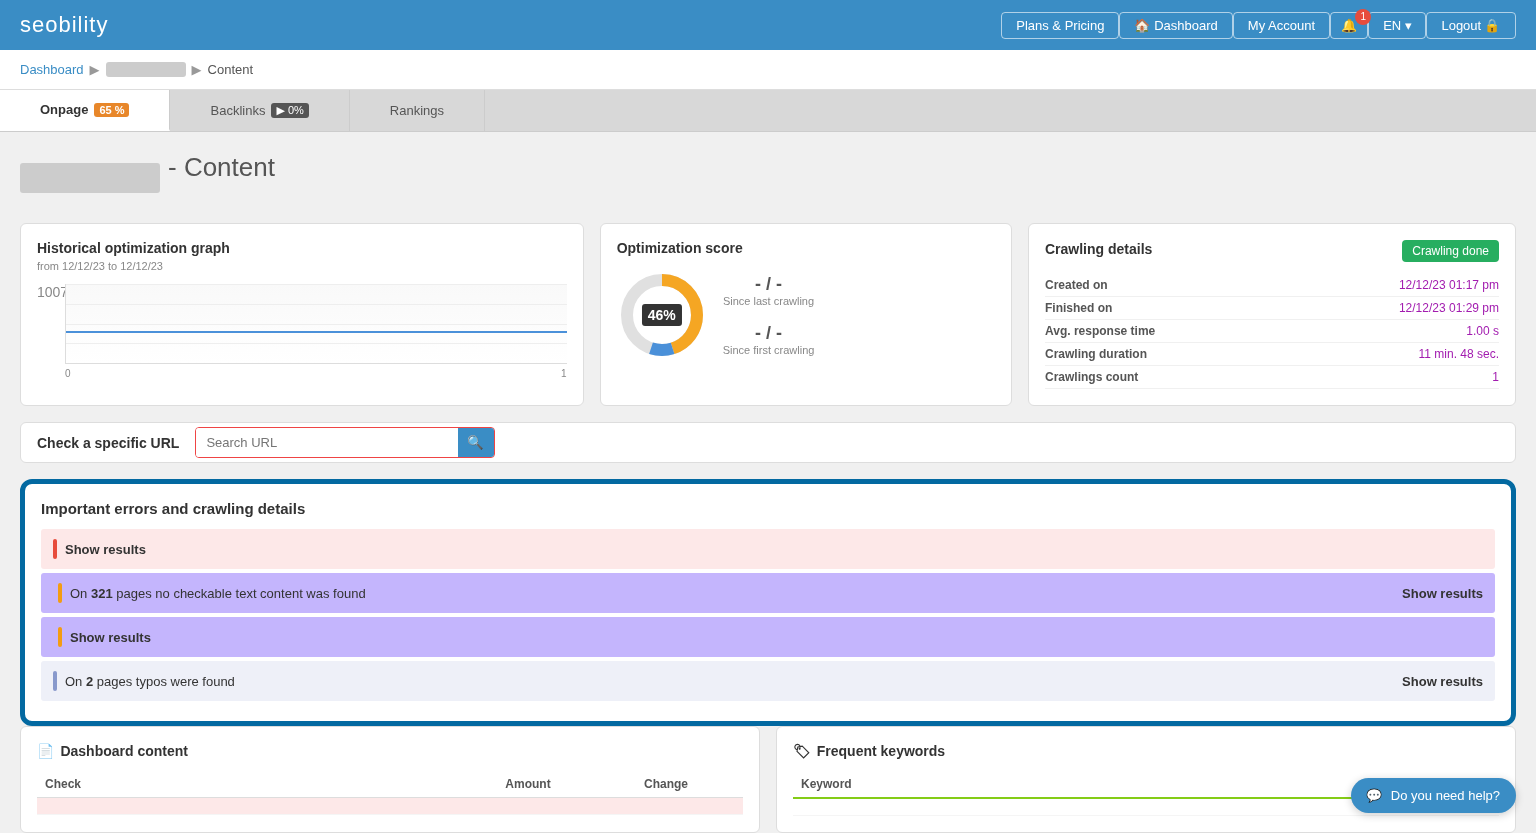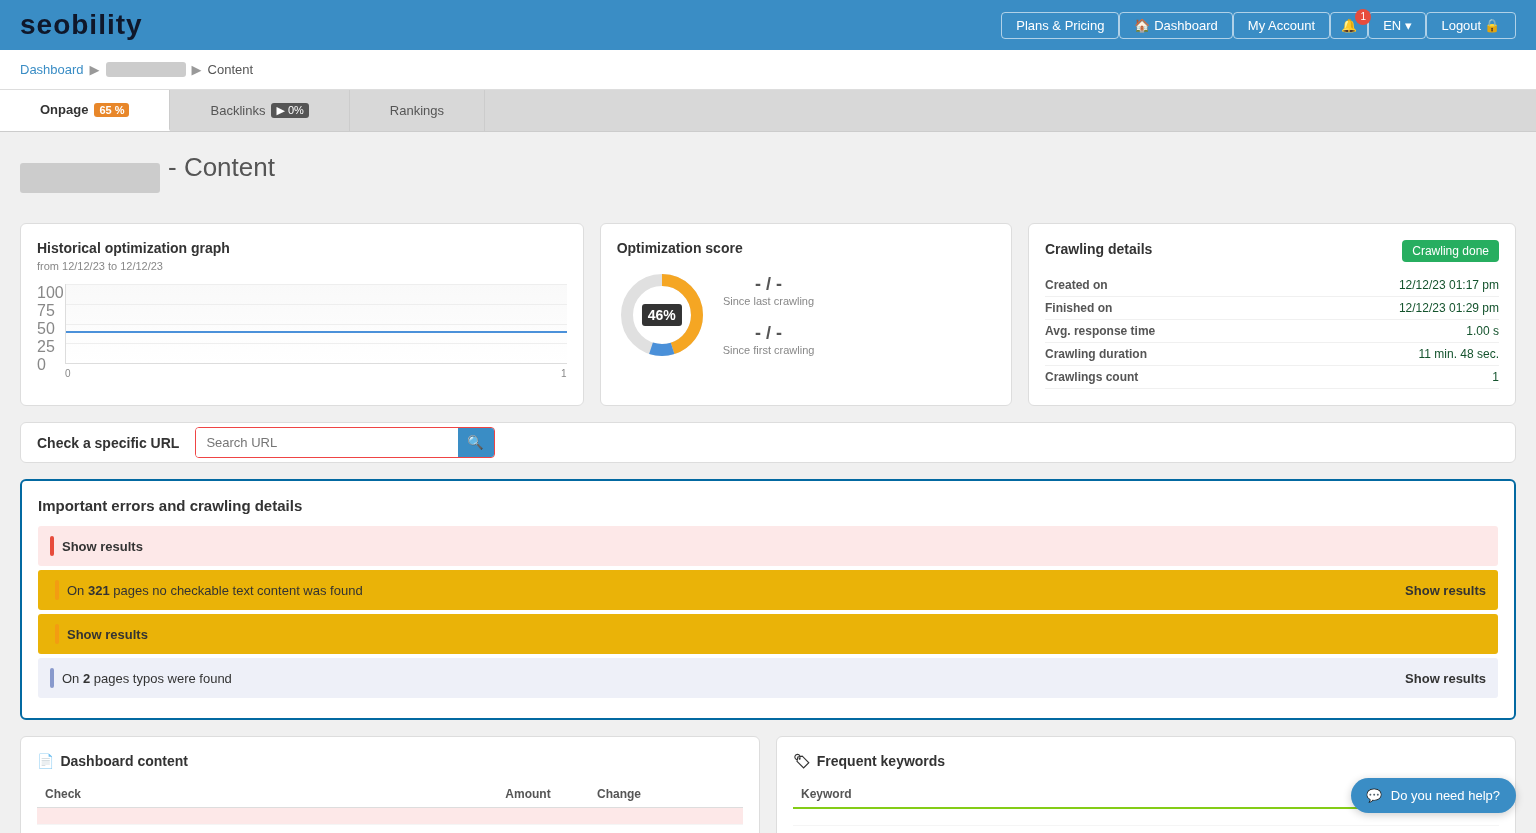--- a/index.html
+++ b/index.html
@@ -8,23 +8,23 @@
     
     .header {
       background: #3a8dc5;
       padding: 0 20px;
       height: 50px;
       display: flex;
       align-items: center;
       justify-content: space-between;
     }
     .header-logo {
-      font-size: 28px;
-      font-weight: bold;
-      color: #0f172a;
+      font-size: 22px;
+      font-weight: normal;
+      color: #ffffff;
       letter-spacing: 1px;
     }
     .header-nav {
       display: flex;
       align-items: flex-start;
       gap: 0;
       margin-left: 48px;
     }
     .header-btn {
       background: transparent;
@@ -184,23 +184,23 @@
     .graph-area {
       position: relative;
       height: 100px;
     }
     .graph-y-labels {
       position: absolute;
       left: 0;
       top: 0;
       bottom: 20px;
       display: flex;
-      flex-direction: column;
+      flex-direction: row;
       justify-content: space-between;
-      font-size: 16px;
+      font-size: 14px;
       color: #888;
       width: 25px;
     }
     .graph-content {
       margin-left: 28px;
       border-left: 1px solid #ddd;
       border-bottom: 1px solid #ddd;
       height: 80px;
       position: relative;
       background: linear-gradient(to bottom, #f9f9f9 0%, #fff 100%);
@@ -277,21 +277,21 @@
       font-size: 12px;
     }
     .crawl-table { width: 100%; }
     .crawl-row {
       display: flex;
       justify-content: space-between;
       padding: 4px 0;
       border-bottom: 1px solid #f0f0f0;
     }
     .crawl-label { color: #555; font-weight: bold; font-size: 12px; }
-    .crawl-value { color: #14532d; font-size: 12px; }
+    .crawl-value { color: #a21caf; font-size: 12px; }
 
     
     .url-check-card {
       background: white;
       border: 1px solid #ddd;
       border-radius: 6px;
       padding: 4px 16px;
       margin-bottom: 16px;
       display: flex;
       align-items: center;
@@ -323,41 +323,40 @@
       background: #3a8dc5;
       border: none;
       padding: 7px 10px;
       cursor: pointer;
       color: white;
     }
 
     
     .errors-card {
       background: white;
-      border: 2px solid #0369a1;
-      border-radius: 6px;
+      border: 5px solid #0369a1;
+      border-radius: 12px;
       padding: 16px;
-      margin-bottom: 16px;
     }
     .errors-title {
       font-size: 15px;
       font-weight: bold;
       margin-bottom: 12px;
       color: #333;
     }
     .error-row {
       display: flex;
       align-items: center;
       padding: 10px 12px;
       margin-bottom: 4px;
       border-radius: 3px;
       gap: 8px;
     }
     .error-row-red { background: #fde8e8; }
-    .error-row-yellow { background: #eab308; padding-left: 17px; }
+    .error-row-yellow { background: #c4b5fd; padding-left: 17px; }
     .error-row-blue { background: #eef0f8; }
     .error-indicator {
       width: 4px;
       height: 100%;
       min-height: 20px;
       border-radius: 2px;
       flex-shrink: 0;
     }
     .ind-red { background: #e74c3c; }
     .ind-yellow { background: #f39c12; }
@@ -410,21 +409,21 @@
     .table-row-data {
       display: flex;
       padding: 8px;
       border-bottom: 1px solid #f5f5f5;
       align-items: center;
       font-size: 13px;
     }
     .table-row-data.highlight { background: #fde8e8; }
     .col-check { flex: 3; }
     .col-amount { flex: 1; text-align: center; }
-    .col-change { flex: 1; text-align: left; }
+    .col-change { flex: 1; text-align: center; }
 
     
     .kw-table-header {
       display: flex;
       padding: 6px 8px;
       font-weight: bold;
       font-size: 12px;
       color: #555;
       border-bottom: 2px solid #84cc16;
     }

